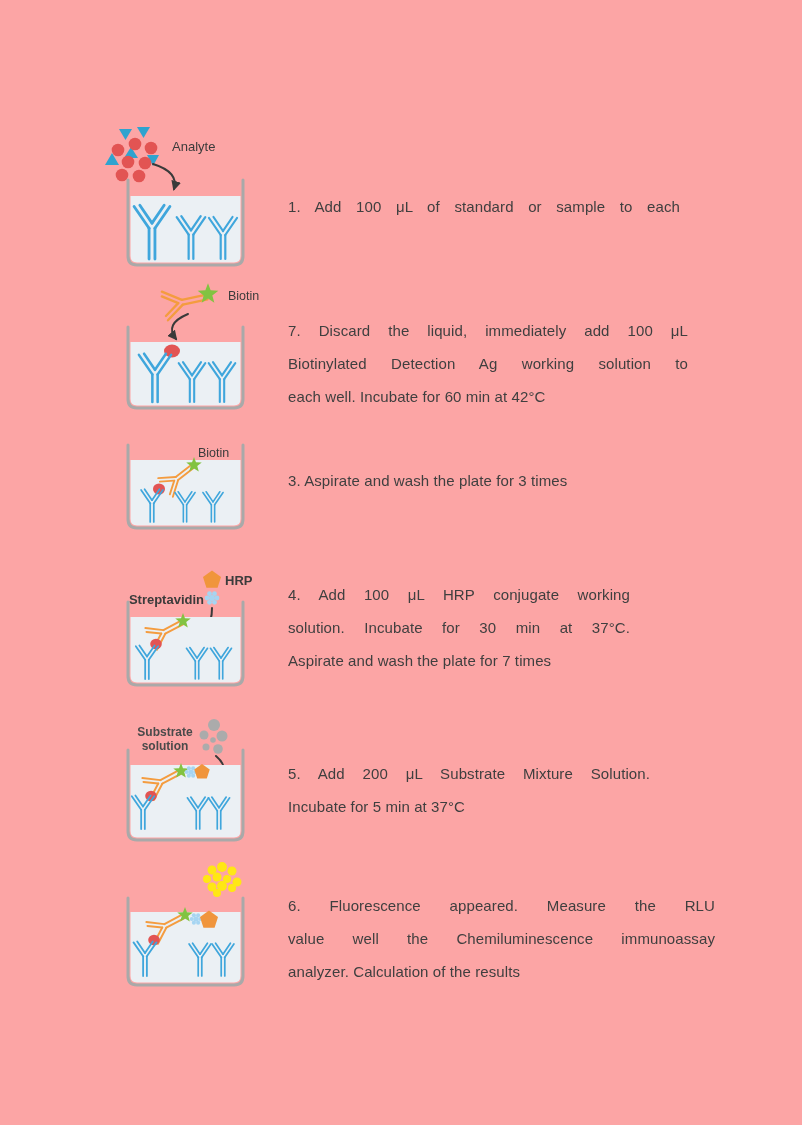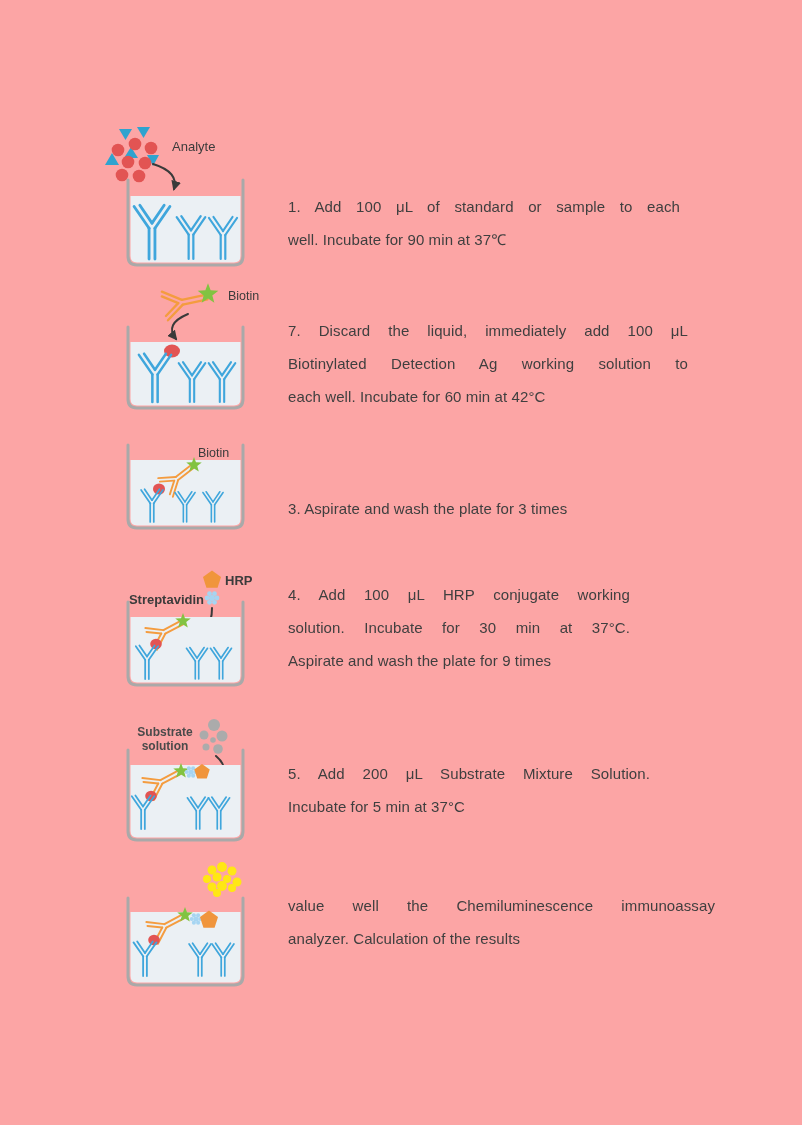--- a/index.html
+++ b/index.html
@@ -73,21 +73,20 @@
       <path class="wellwall" d="M33,60 L33,136 Q33,145 42,145 L139,145 Q148,145 148,136 L148,60"></path>
     </g>
     <g style="color:#3fa6dc">
       <use href="#ab" transform="translate(57,139) scale(1.28)"></use>
       <use href="#ab" transform="translate(96,139) scale(1.02)"></use>
       <use href="#ab" transform="translate(128,139)"></use>
     </g>
   </svg>
   <div class="txt w1" style="top:190px">
     <div class="j">1. Add 100 μL of standard or sample to each</div>
-    <div>well. Incubate for 90 min at 37℃</div>
   </div>
 
   <svg class="illus" style="left:95px;top:275px" width="170" height="140">
     <use href="#ab" transform="translate(112,22) rotate(-102) scale(1.05)" style="color:#f49c3f"></use>
     <use href="#star" transform="translate(113,19) scale(1.2)" style="color:#82c341"></use>
     <text class="lbl-s" x="133" y="25">Biotin</text>
     <path class="arrow" d="M93,39 Q69,49 81,64" marker-end="url(#arr)"></path>
     <g>
       <path class="liquid" d="M35.5,67 L35.5,124 Q35.5,130.5 42,130.5 L139,130.5 Q145.5,130.5 145.5,124 L145.5,67 Z"></path>
       <path class="wellwall" d="M33,52 L33,124 Q33,133 42,133 L139,133 Q148,133 148,124 L148,52"></path>
@@ -113,21 +112,21 @@
     <text class="lbl-s" x="103" y="27">Biotin</text>
     <use href="#ab" transform="translate(98,36) rotate(-128) scale(0.85)" style="color:#f49c3f"></use>
     <use href="#star" transform="translate(99,35) scale(0.9)" style="color:#82c341"></use>
     <ellipse class="red" cx="64" cy="59" rx="6" ry="5.5"></ellipse>
     <g style="color:#3fa6dc">
       <use href="#ab" transform="translate(57,92) scale(0.78)"></use>
       <use href="#ab" transform="translate(90,92) scale(0.72)"></use>
       <use href="#ab" transform="translate(118,92) scale(0.72)"></use>
     </g>
   </svg>
-  <div class="txt w3" style="top:492px">
+  <div class="txt w3" style="top:464px">
     <div>3. Aspirate and wash the plate for 3 times</div>
   </div>
 
   <svg class="illus" style="left:95px;top:565px" width="170" height="130">
     <use href="#pent" transform="translate(117,15) scale(1.05)" style="color:#f0953c"></use>
     <text class="lbl-b" x="130" y="20">HRP</text>
     <use href="#flake" transform="translate(117,33)"></use>
     <text class="lbl-b" x="109" y="39" text-anchor="end">Streptavidin</text>
     <path class="arrow" d="M117,43 C117,62 109,69 94,70" marker-end="url(#arr)"></path>
     <g>
@@ -139,21 +138,21 @@
     <ellipse class="red" cx="61" cy="79" rx="5.8" ry="5.2"></ellipse>
     <g style="color:#3fa6dc">
       <use href="#ab" transform="translate(52,114) scale(0.8)"></use>
       <use href="#ab" transform="translate(102,114) scale(0.75)"></use>
       <use href="#ab" transform="translate(126,114) scale(0.75)"></use>
     </g>
   </svg>
   <div class="txt w4" style="top:578px">
     <div class="j">4. Add 100 μL HRP conjugate working</div>
     <div class="j">solution. Incubate for 30 min at 37°C.</div>
-    <div>Aspirate and wash the plate for 9 times</div>
+    <div>Aspirate and wash the plate for 7 times</div>
   </div>
 
   <svg class="illus" style="left:95px;top:710px" width="170" height="140">
     <text class="lbl-sub" x="70" y="26">Substrate</text>
     <text class="lbl-sub" x="70" y="40">solution</text>
     <g fill="#ababab" transform="translate(119,28)">
       <circle cx="0" cy="-13" r="6"></circle>
         <circle cx="-10" cy="-3" r="4.5"></circle>
         <circle cx="8" cy="-2" r="5.5"></circle>
       <circle cx="-1" cy="2" r="2.8"></circle>
@@ -204,17 +203,18 @@
     <use href="#flake" transform="translate(101,64) scale(0.85)"></use>
     <use href="#pent" transform="translate(114,65) scale(1.05)" style="color:#f0953c"></use>
     <ellipse class="red" cx="59" cy="85" rx="5.8" ry="5.2"></ellipse>
     <g style="color:#3fa6dc">
       <use href="#ab" transform="translate(50,121) scale(0.82)"></use>
       <use href="#ab" transform="translate(105,121) scale(0.78)"></use>
       <use href="#ab" transform="translate(128,121) scale(0.78)"></use>
     </g>
   </svg>
   <div class="txt w6" style="top:889px">
+    <div class="j">6. Fluorescence appeared. Measure the RLU</div>
     <div class="j">value well the Chemiluminescence immunoassay</div>
     <div>analyzer. Calculation of the results</div>
   </div>
 
 </div>
 
 </body></html>

